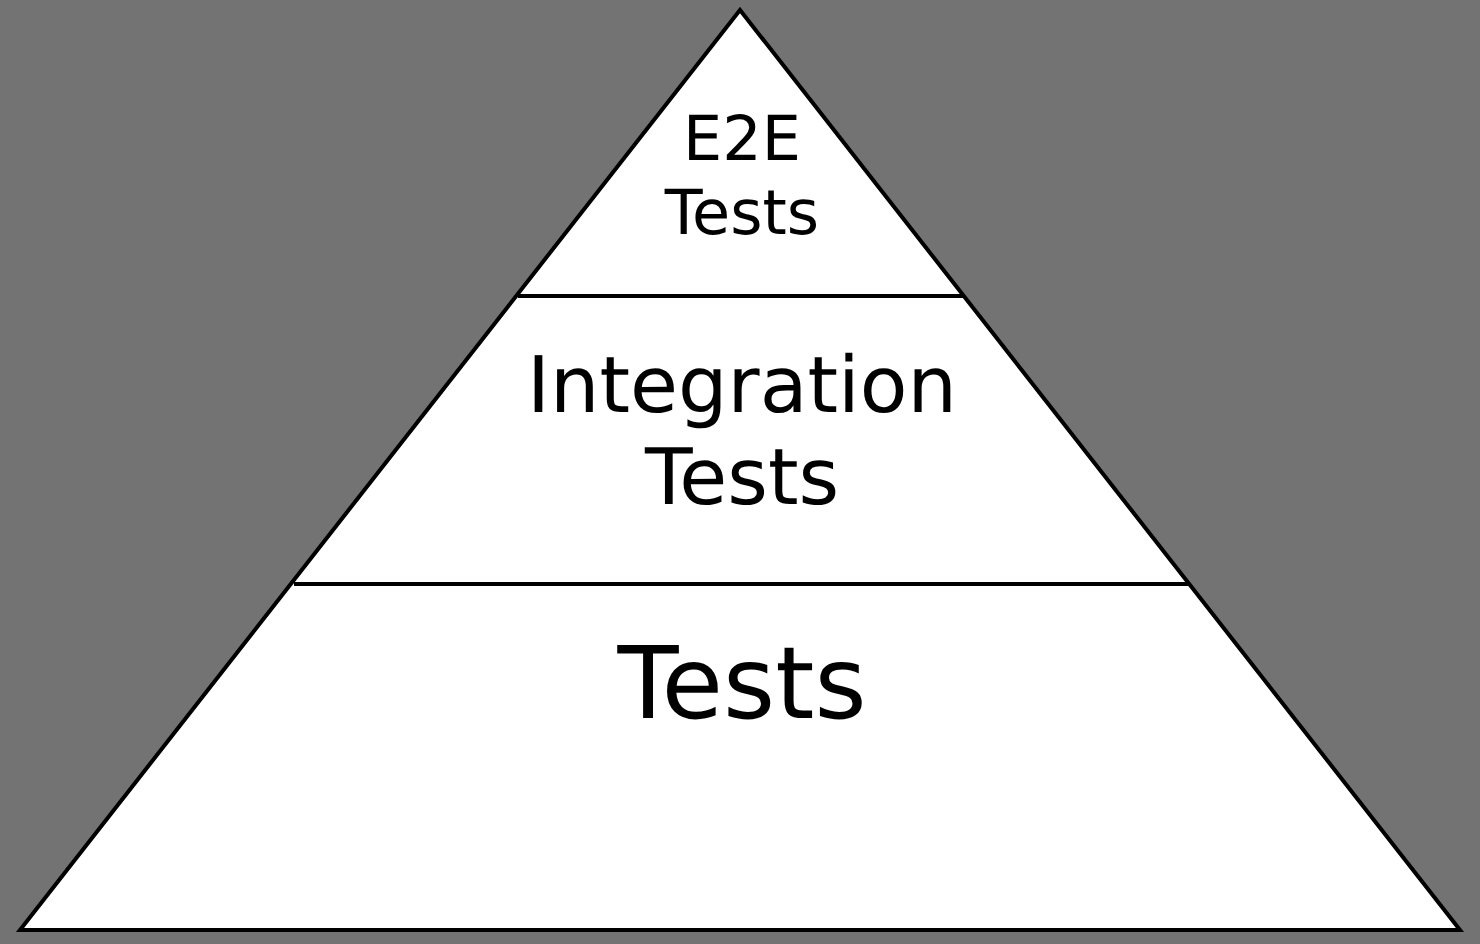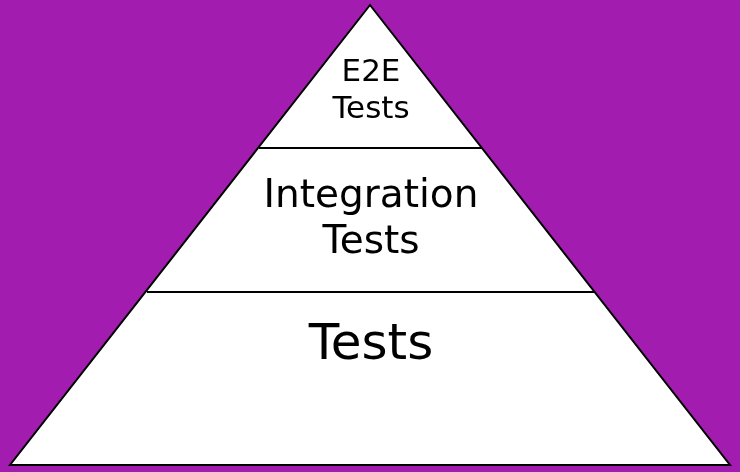--- a/index.html
+++ b/index.html
@@ -10,21 +10,21 @@
   body {
     width: 740px;
     height: 472px;
     overflow: hidden;
     font-family: "DejaVu Sans", sans-serif;
   }
   #diagram-root {
     position: relative;
     width: 740px;
     height: 472px;
-    background: #a21caf;
+    background: #737373;
   }
   #pyramid-svg {
     position: absolute;
     top: 0;
     left: 0;
     width: 740px;
     height: 472px;
     display: block;
   }
   .layer-label {

